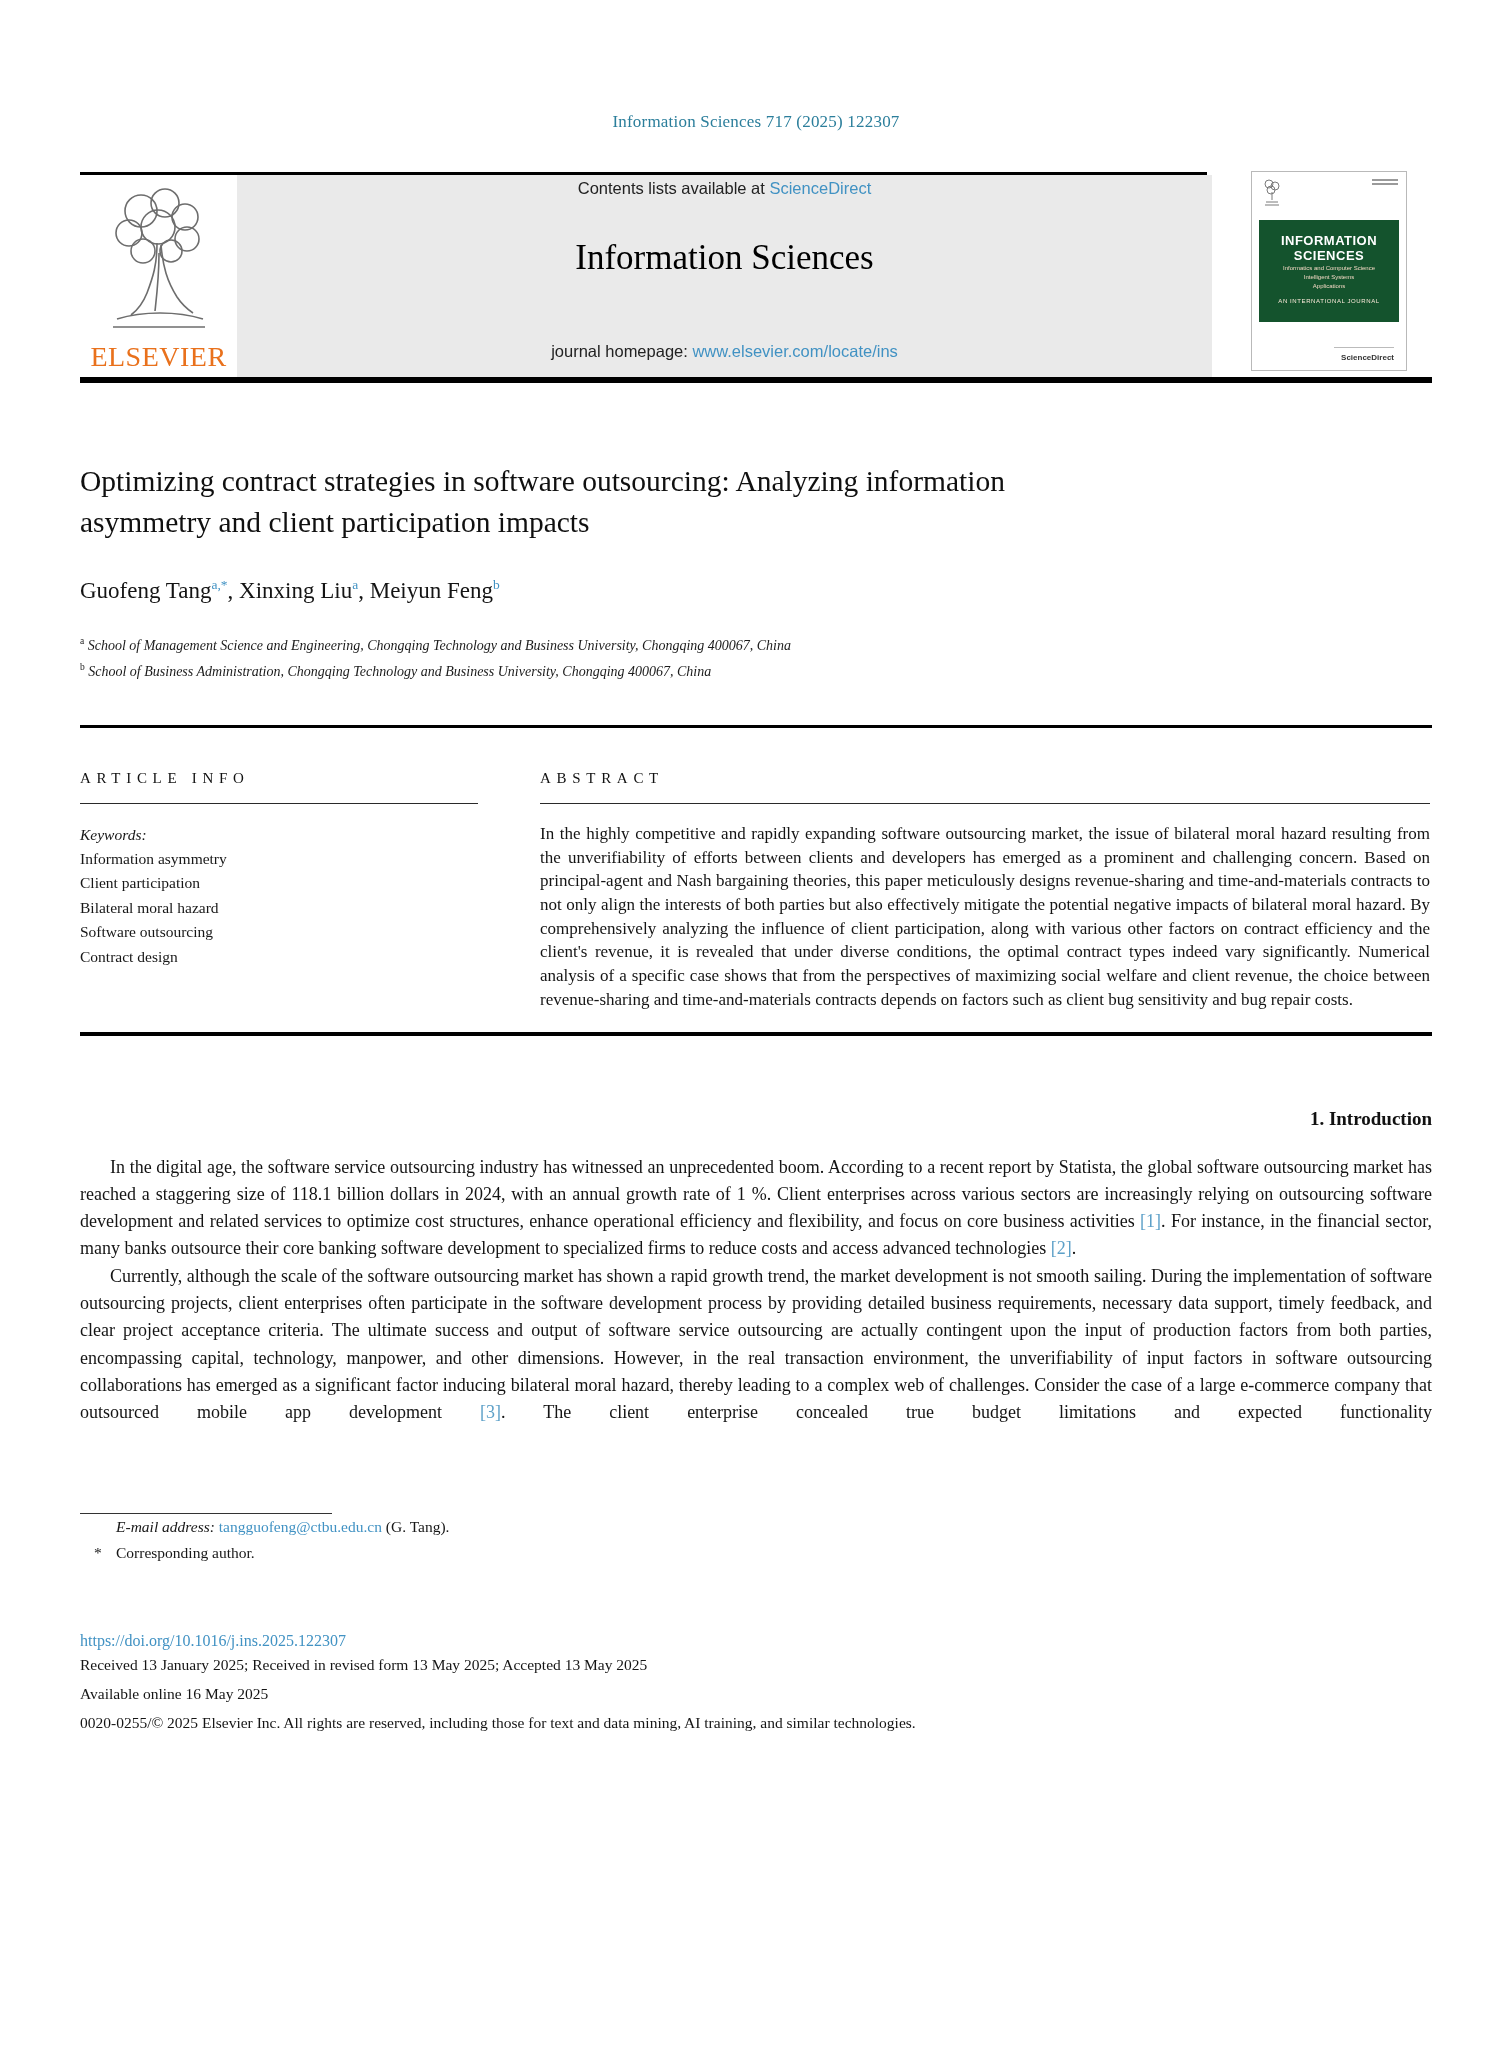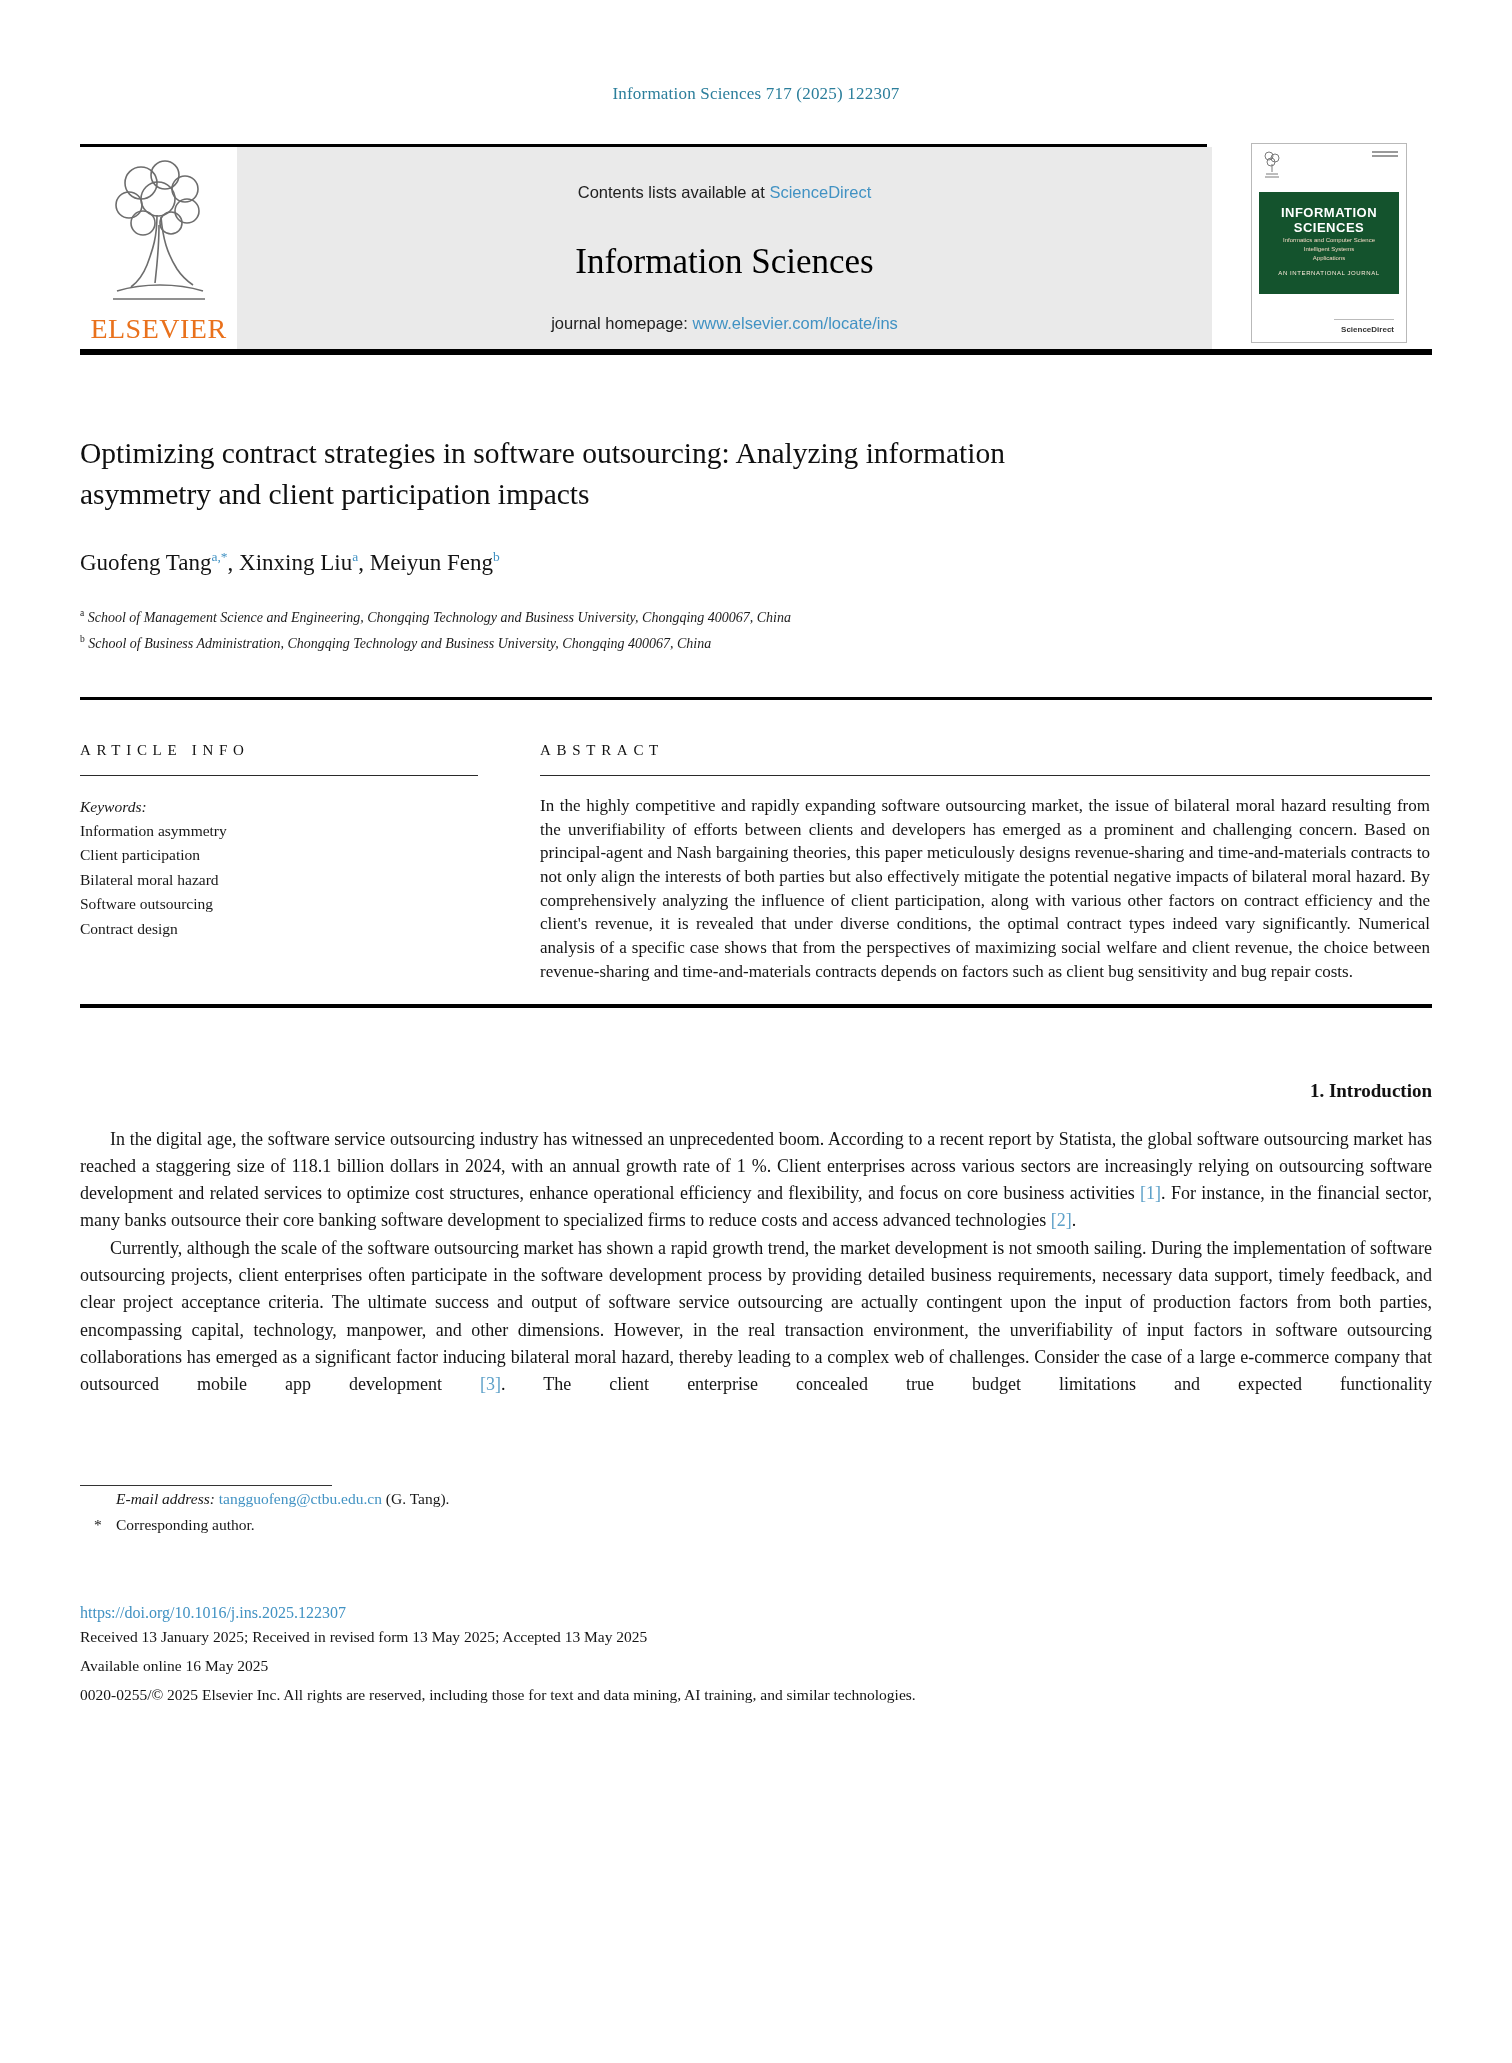--- a/index.html
+++ b/index.html
@@ -4,28 +4,28 @@
 <style>
   * { margin:0; padding:0; box-sizing:border-box; }
   html,body { background:#ffffff; }
   .page {
     position:relative; width:1512px; height:2063px; background:#fff;
     font-family:"Liberation Serif", serif; color:#171717; overflow:hidden;
   }
   .content { padding:0 80px; }
 
   
-  .top-cite { padding-top:84px; text-align:center; font-size:17px; color:#2b7e9b; letter-spacing:.2px; }
+  .top-cite { padding-top:84px; text-align:center; font-size:17px; color:#2b7e9b; letter-spacing:.2px;margin-top:28px; }
 
   
   .rule-top { margin-top:40px; width:1127px; border-top:3px solid #000; }
   .banner { display:flex; align-items:stretch; height:202px; }
   .elsevier-col { width:157px; display:flex; flex-direction:column; align-items:center; justify-content:flex-start; padding-top:6px; }
   .elsevier-word { font-size:28px; color:#e9711c; letter-spacing:.5px; margin-top:2px; }
-  .banner-box { width:975px; background:#eaeaea; text-align:center; padding-top:36px; position:relative; }
+  .banner-box { width:975px; background:#eaeaea; text-align:center; padding-top:4px; position:relative; }
   .contents-line { font-family:"Liberation Sans", sans-serif; font-size:16.5px; color:#222; }
   .journal-name { font-size:35px; color:#000; margin-top:40px; }
   .homepage-line { font-family:"Liberation Sans", sans-serif; font-size:16.5px; color:#222; position:absolute; bottom:16px; width:100%; }
   .link { color:#4192c3; text-decoration:none; cursor:pointer; }
 
   
   .cover { width:156px; height:200px; border:1px solid #b9b9b9; background:#fff; margin-left:39px; margin-top:-4px; position:relative; font-family:"Liberation Sans", sans-serif; }
   .cover-top { height:48px; position:relative; }
   .cover-topright { position:absolute; top:7px; right:8px; width:26px; }
   .cover-topright i { display:block; height:2px; background:#9a9a9a; margin-bottom:2px; }

